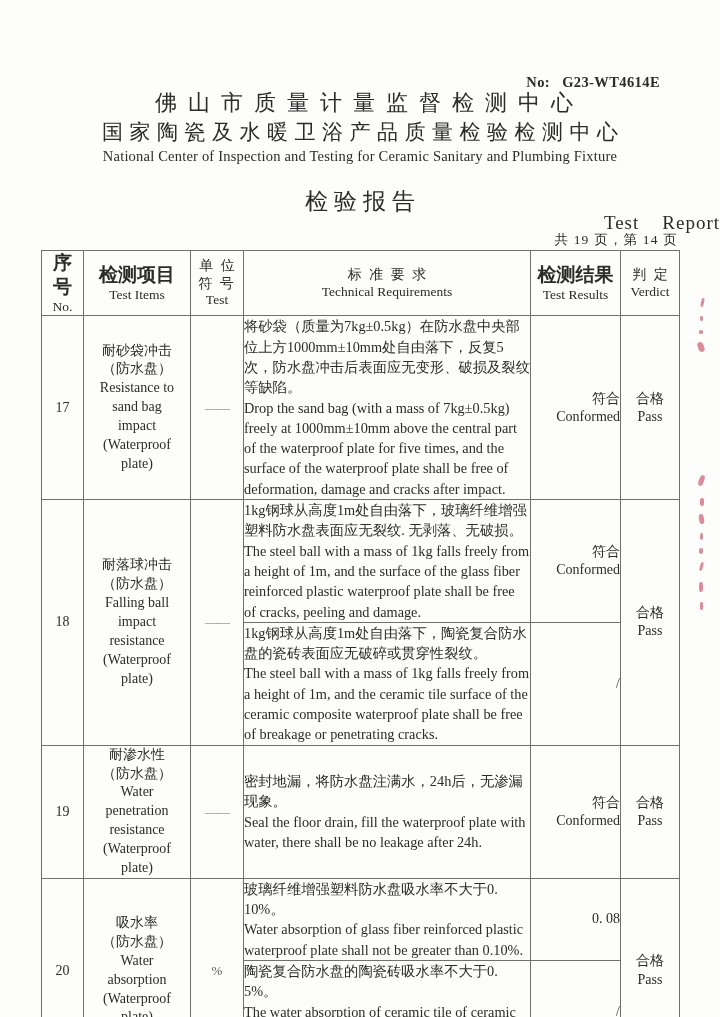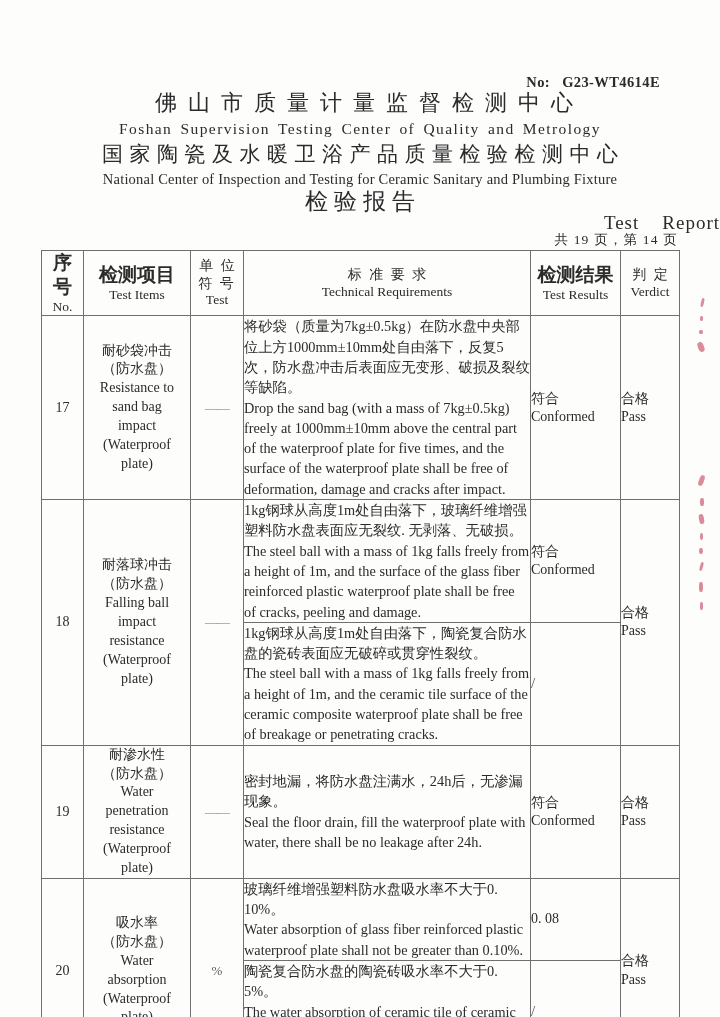--- a/index.html
+++ b/index.html
@@ -153,30 +153,30 @@
 
   .c-req {
     padding: 4px 7px 5px 8px;
     line-height: 1.42;
     vertical-align: top;
   }
   .c-req .cn { font-size: 14.3px; display:block; }
   .c-req .en { font-size: 14.3px; display:block; }
 
   .c-res {
-    text-align: left;
+    text-align: right;
     font-size: 14px;
     line-height: 1.3;
   }
   .c-res .cn { display:block; font-size: 14px; }
   .c-res .en { display:block; font-size: 14px; }
   .c-res .slash { font-size: 15px; color:#555; }
 
   .c-verdict {
-    text-align: left;
+    text-align: center;
     font-size: 14px;
     line-height: 1.3;
   }
   .c-verdict .cn { display:block; font-size: 14px; }
   .c-verdict .en { display:block; font-size: 14px; }
 
   
   .margin-marks {
     position: absolute;
     top: 290px; right: 6px;
@@ -196,21 +196,20 @@
 <div class="page">
 
   <div class="report-no">
     <span>No:</span>
     &nbsp;
     <span>G23-WT4614E</span>
   </div>
 
   <div class="header">
     <div class="h-cn-1">佛山市质量计量监督检测中心</div>
-    <div class="h-en-1">Foshan Supervision Testing Center of Quality and Metrology</div>
     <div class="h-cn-2">国家陶瓷及水暖卫浴产品质量检验检测中心</div>
     <div class="h-en-2">National Center of Inspection and Testing for Ceramic Sanitary and Plumbing Fixture</div>
   </div>
 
   <div class="title-cn">检验报告</div>
   <div class="title-en">Test    Report</div>
 
   <div class="page-no">共 19 页，第 14 页</div>
 
   <div class="margin-marks">

